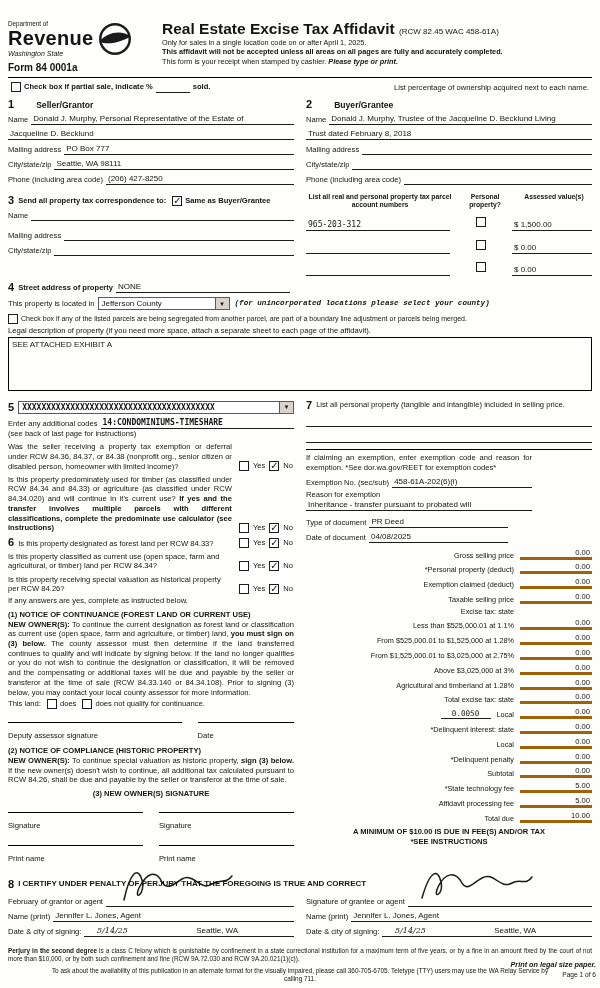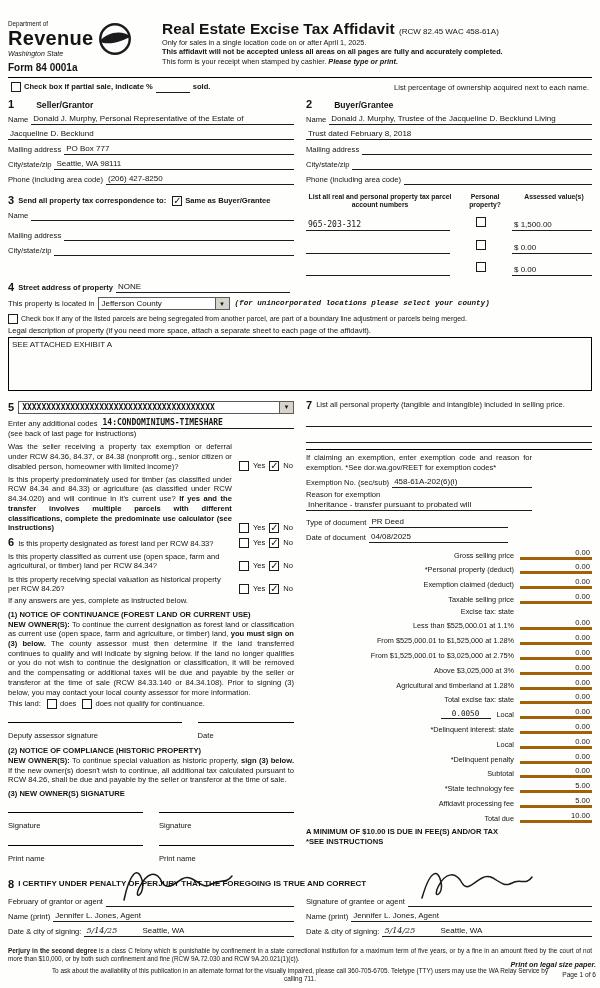--- a/index.html
+++ b/index.html
@@ -1,18 +1,18 @@
 <!DOCTYPE html>
 <html><head>
 <meta charset="utf-8">
 <style>
   html,body{margin:0;padding:0;background:#fff;}
   .page{width:600px;height:988px;background:#fefefc;color:#141414;font-family:"Liberation Sans",sans-serif;
         padding:20px 8px 8px 8px;box-sizing:border-box;position:relative;overflow:hidden;}
-  .bold{font-weight:bold}.it{font-style:italic}.center{text-align:left}.just{text-align:justify}
+  .bold{font-weight:bold}.it{font-style:italic}.center{text-align:center}.just{text-align:justify}
   .lbl{font-size:7.6px;line-height:1.28;}
   .small{font-size:6.4px;line-height:1.3;}
   .mono{font-family:"DejaVu Sans Mono",monospace;}
   .hand{font-family:"DejaVu Serif",serif;font-style:italic;font-size:11px;}
   .sec-num{font-size:11px;font-weight:bold;margin-right:4px;line-height:1;}
   .sec-title{font-size:8.6px;font-weight:bold;margin-left:18px;}
   
   .header{display:flex;align-items:flex-start;}
   .agency{width:150px;flex:none;}
   .agency-row{display:flex;align-items:center;gap:4px;}

